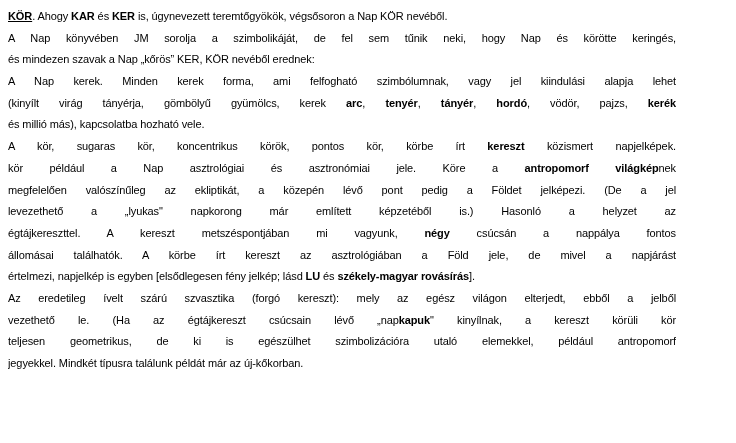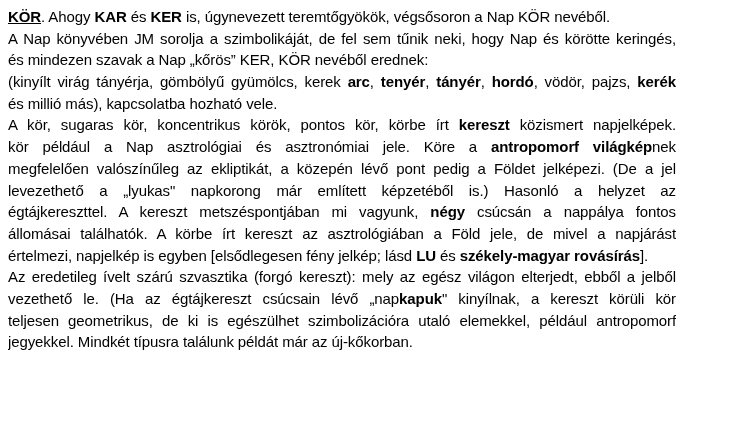--- a/index.html
+++ b/index.html
@@ -10,21 +10,21 @@
     width: 736px;
     height: 443px;
     background: #ffffff;
     overflow: hidden;
   }
   .doc {
     box-sizing: border-box;
     width: 684px;
     padding: 6px 8px 0 8px;
     font-family: "Liberation Sans", sans-serif;
-    font-size: 15px;
+    font-size: 11px;
     letter-spacing: -0.1px;
     line-height: 21.7px;
     color: #000000;
   }
   .line {
     text-align: justify;
     text-align-last: left;
     text-justify: inter-word;
     height: 21.7px;
     overflow: hidden;
@@ -36,20 +36,21 @@
   .b { font-weight: bold; }
   .u { text-decoration: underline; }
 </style>
 </head>
 <body style="background: rgb(255, 255, 255);">
 
 <div class="doc" id="doc" style="color: rgb(0, 0, 0);">
     <div class="line"><span class="b u">KÖR</span><span>. Ahogy </span><span class="b">KAR</span><span> és </span><span class="b">KER</span><span> is, úgynevezett teremtőgyökök, végsősoron a Nap KÖR nevéből.</span></div>
     <div class="line j"><span>A Nap könyvében JM sorolja a szimbolikáját, de fel sem tűnik neki, hogy Nap és körötte keringés,</span></div>
     <div class="line"><span>és mindezen szavak a Nap „kőrös” KER, KÖR nevéből erednek:</span></div>
+    <div class="line j"><span>A Nap kerek. Minden kerek forma, ami felfogható szimbólumnak, vagy jel kiindulási alapja lehet</span></div>
     <div class="line j"><span>(kinyílt virág tányérja, gömbölyű gyümölcs, kerek </span><span class="b">arc</span><span>, </span><span class="b">tenyér</span><span>, </span><span class="b">tányér</span><span>, </span><span class="b">hordó</span><span>, vödör, pajzs, </span><span class="b">kerék</span></div>
     <div class="line"><span>és millió más), kapcsolatba hozható vele.</span></div>
     <div class="line j"><span>A kör, sugaras kör, koncentrikus körök, pontos kör, körbe írt </span><span class="b">kereszt</span><span> közismert napjelképek.</span></div>
     <div class="line j"><span>kör például a Nap asztrológiai és asztronómiai jele. Köre a </span><span class="b">antropomorf világkép</span><span>nek</span></div>
     <div class="line j"><span>megfelelően valószínűleg az ekliptikát, a közepén lévő pont pedig a Földet jelképezi. (De a jel</span></div>
     <div class="line j"><span>levezethető a „lyukas" napkorong már említett képzetéből is.) Hasonló a helyzet az</span></div>
     <div class="line j"><span>égtájkereszttel. A kereszt metszéspontjában mi vagyunk, </span><span class="b">négy</span><span> csúcsán a nappálya fontos</span></div>
     <div class="line j"><span>állomásai találhatók. A körbe írt kereszt az asztrológiában a Föld jele, de mivel a napjárást</span></div>
     <div class="line"><span>értelmezi, napjelkép is egyben [elsődlegesen fény jelkép; lásd </span><span class="b">LU</span><span> és </span><span class="b">székely-magyar rovásírás</span><span>].</span></div>
     <div class="line j"><span>Az eredetileg ívelt szárú szvasztika (forgó kereszt): mely az egész világon elterjedt, ebből a jelből</span></div>

